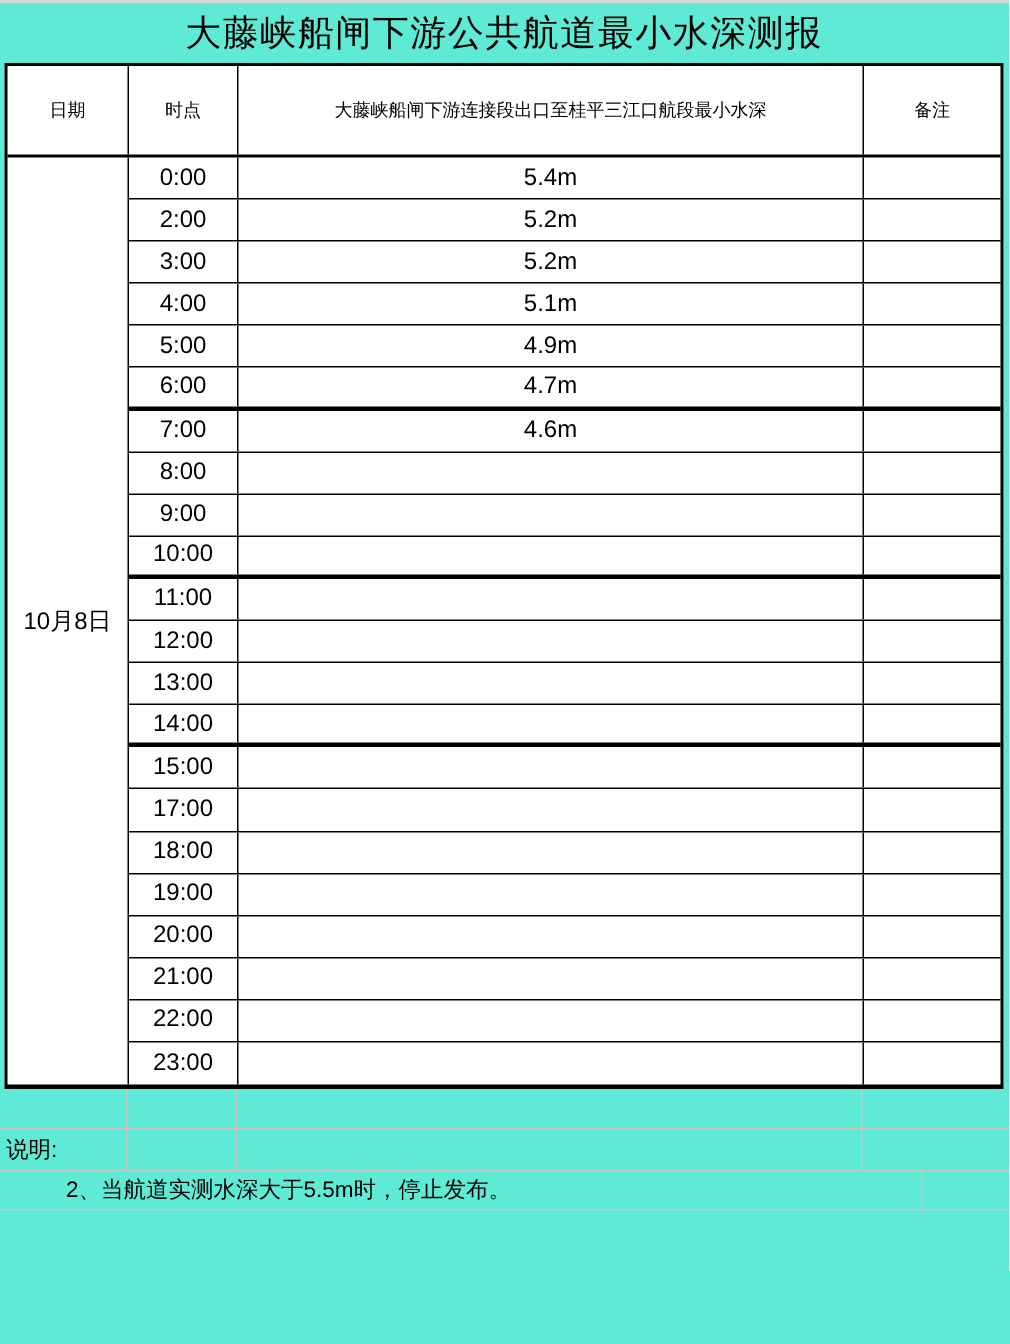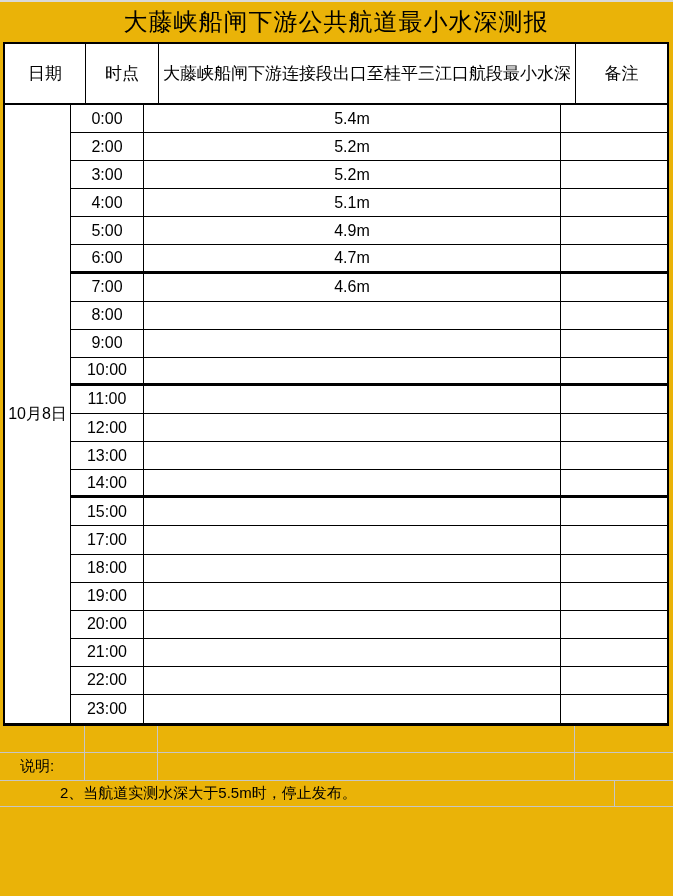--- a/index.html
+++ b/index.html
@@ -1,19 +1,19 @@
 <!DOCTYPE html>
 <html><head>
 <meta charset="utf-8">
 <style>
   html,body{margin:0;padding:0;background:#ffffff;}
   .sheet{
     position:relative;
     width:673px;height:896px;
-    background:#eab308;
+    background:#5eead4;
     font-family:"Liberation Sans","DejaVu Sans",sans-serif;
     color:#000000;
     overflow:hidden;
   }
   .top-strip{height:2px;width:673px;background:var(--strip,#d9d9d9);}
   .title{
     margin-left:3px;width:666px;height:40px;
     display:flex;align-items:center;justify-content:center;
     font-size:24px;letter-spacing:1px;white-space:nowrap;
   }
@@ -22,31 +22,31 @@
     border:2px solid var(--border,#000);
     border-bottom-width:3px;
     background:#fff;
   }
   .hrow{
     display:flex;height:61px;box-sizing:border-box;
     border-bottom:2px solid var(--border,#000);
   }
   .hc{
     box-sizing:border-box;display:flex;align-items:center;justify-content:center;
-    font-size:17px;white-space:nowrap;overflow:hidden;
+    font-size:12px;white-space:nowrap;overflow:hidden;
     border-right:1px solid var(--border,#000);
   }
   .c-date{width:81px;}
   .c-time{width:73px;}
   .c-depth{width:417px;}
   .c-remark{flex:1;}
   .hc.last,.dc.last{border-right:none;}
   .tbody{display:flex;}
   .datecell{
-    width:66px;box-sizing:border-box;
+    width:81px;box-sizing:border-box;
     border-right:1px solid var(--border,#000);
     display:flex;align-items:center;justify-content:center;
     font-size:16px;white-space:nowrap;
   }
   .rows{flex:1;display:flex;flex-direction:column;}
   .drow{
     display:flex;height:28.1px;box-sizing:border-box;
     border-bottom:1px solid var(--border,#000);
   }
   .drow.thick{border-bottom-width:3px;}
@@ -63,21 +63,21 @@
   .r-c{height:27px;}
   .r-d{height:26px;}
   .nc{box-sizing:border-box;border-right:1px solid var(--grid,#c6c6c6);}
   .nc.w1{width:85px;}
   .nc.w2{width:73px;}
   .nc.w3{width:417px;}
   .nc.w4{width:575px;margin-left:40px;}
   .nc.rest{flex:1;border-right:none;}
   .nc.full{flex:1;border-right:none;}
   .nc.txt{
-    display:flex;align-items:center;padding-left:20px;
+    display:flex;align-items:center;padding-left:4px;
     white-space:nowrap;overflow:visible;
   }
 </style>
 </head>
 <body>
 
 <div class="sheet" style="--border: #000000; --grid: #c6c6c6; --strip: #d9d9d9;">
 
   <div class="top-strip"></div>
 

